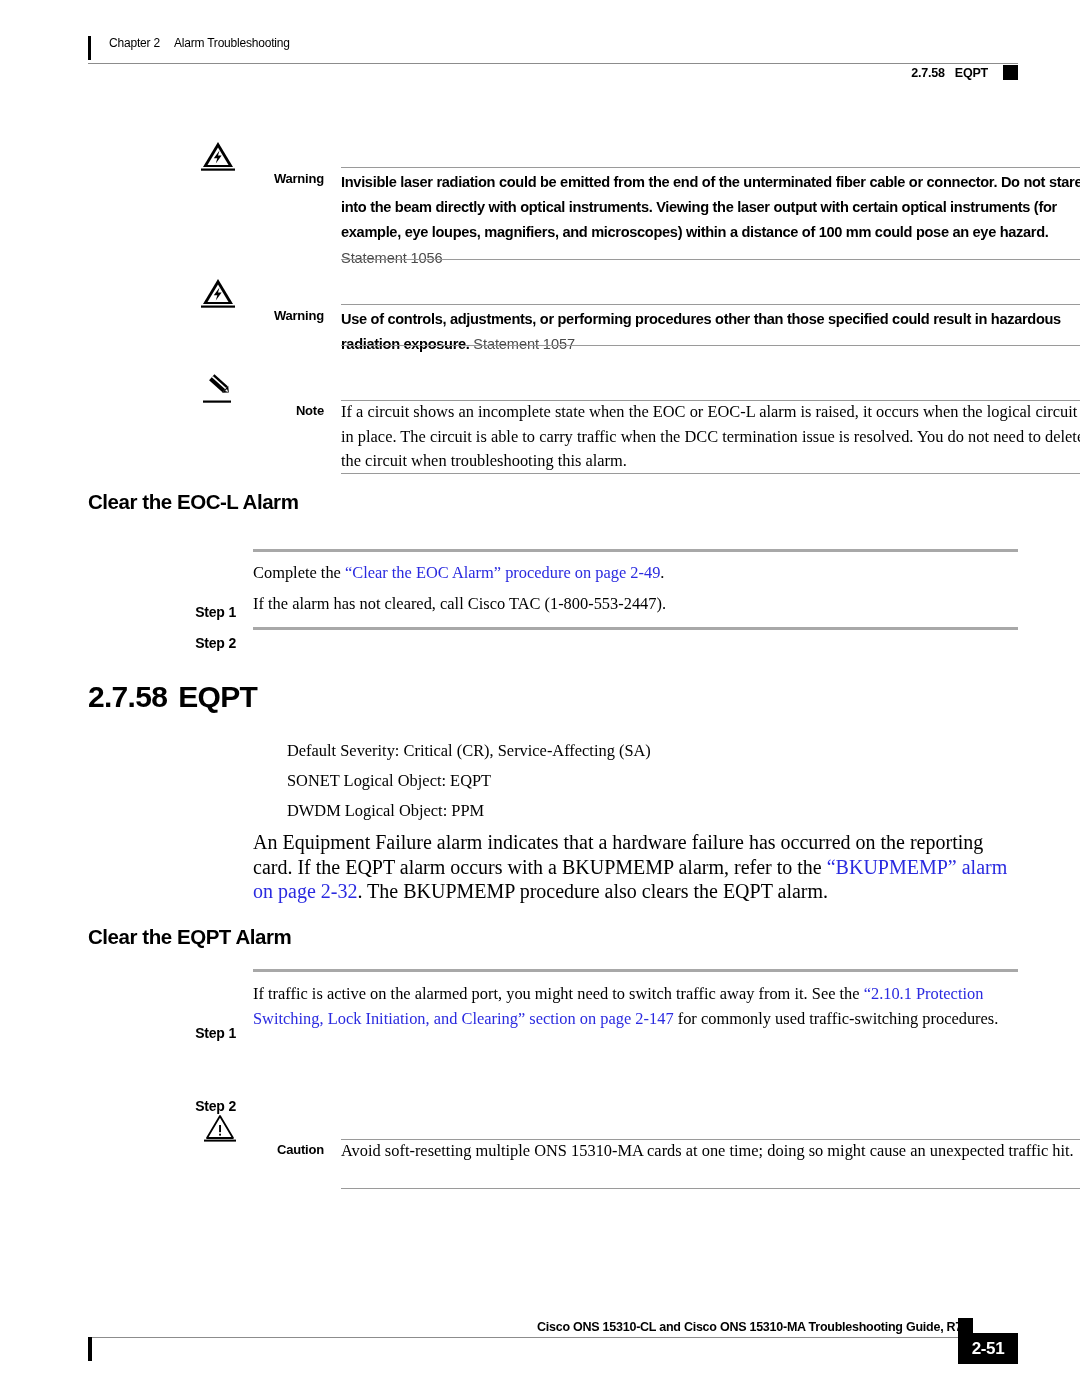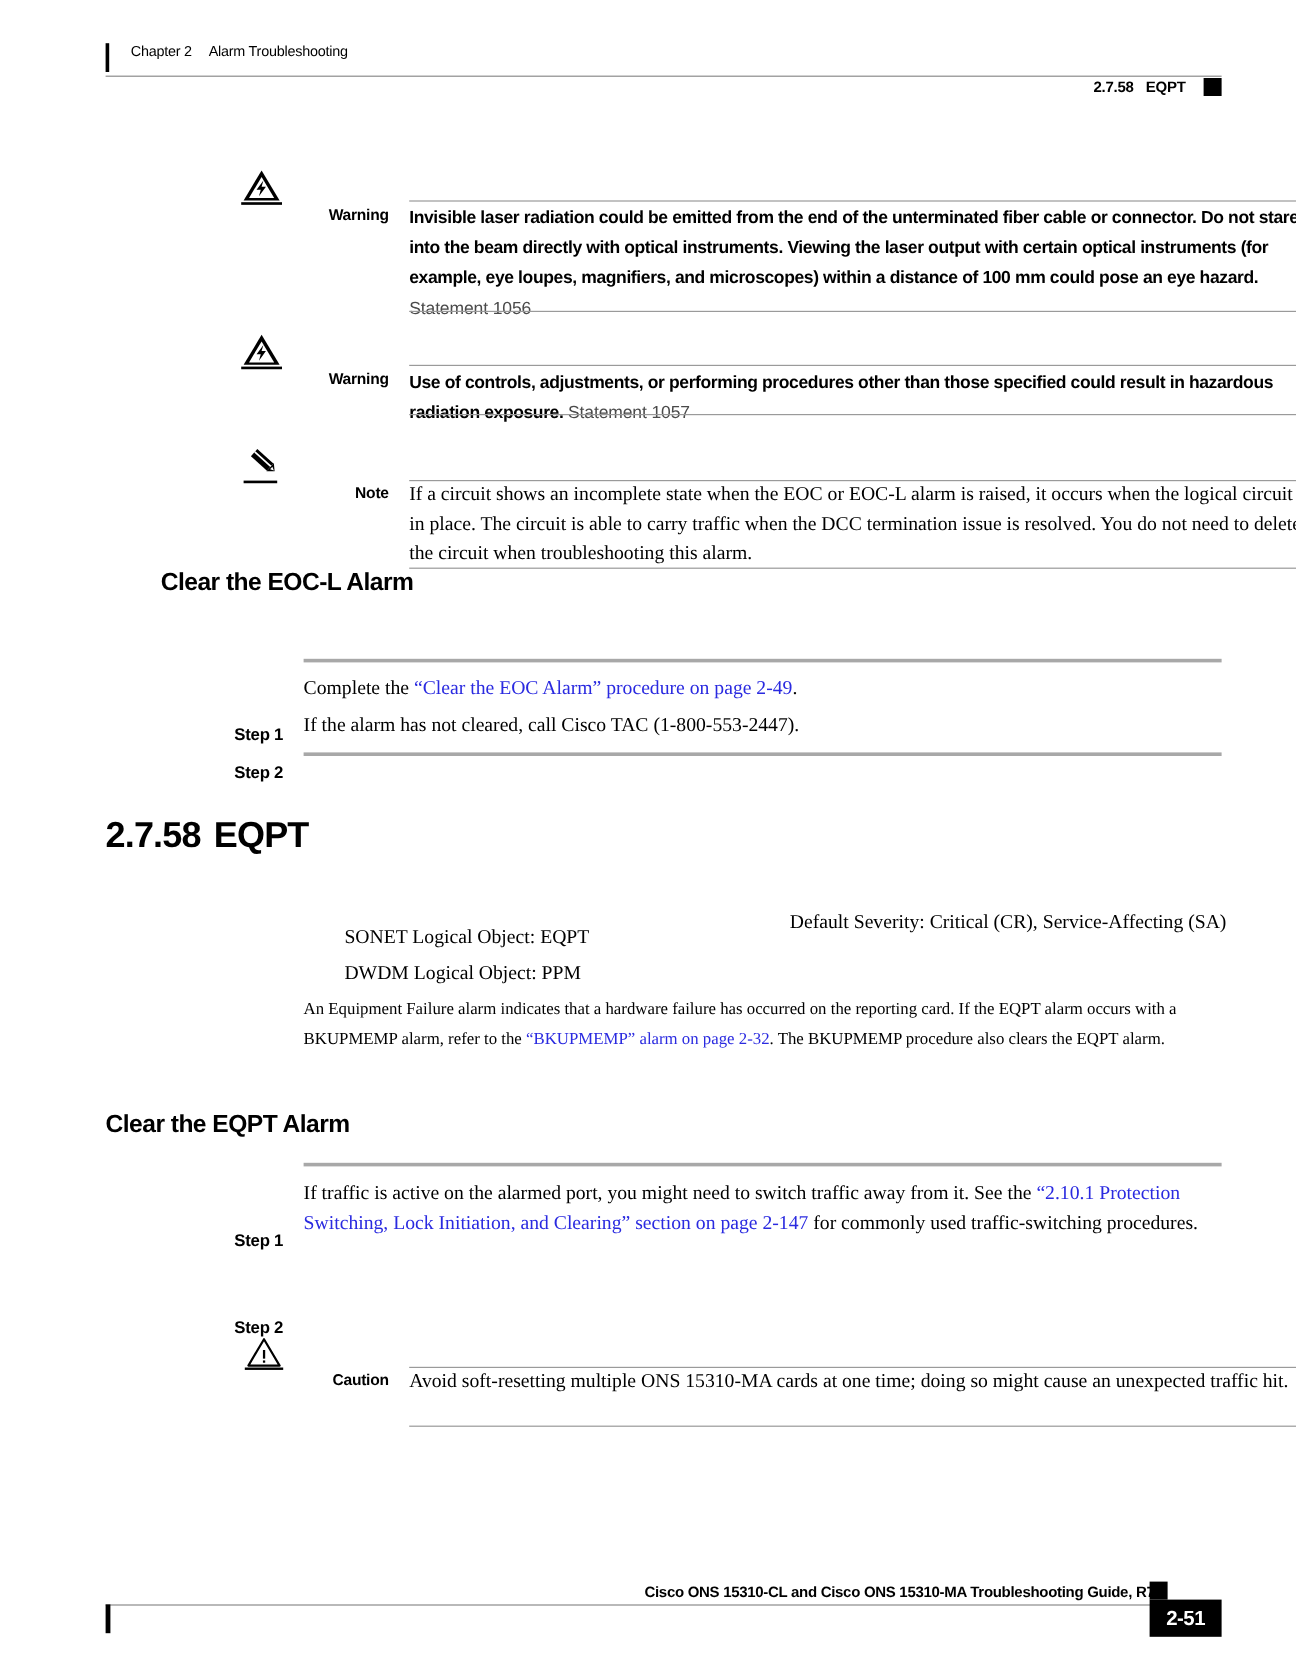--- a/index.html
+++ b/index.html
@@ -186,21 +186,21 @@
     width: 768px;
     font-family: Liberation Serif, serif;
     font-size: 16.4px;
     line-height: 24.5px;
   }
   .para {
     position: absolute;
     left: 253px;
     width: 768px;
     font-family: "Liberation Serif", serif;
-    font-size: 14px;
+    font-size: 20px;
     line-height: 24.5px;
   }
   .indented {
     position: absolute;
     left: 287px;
     width: 735px;
     font-family: "Liberation Serif", serif;
     font-size: 16.4px;
     line-height: 24.5px;
   }
@@ -315,35 +315,35 @@
         </g>
         <rect x="3" y="28.5" width="28" height="2.2" fill="#000"></rect>
       </svg>
     </div>
     <div class="admon-label" style="top:31px;">Note</div>
     <div class="admon-rule-top" style="top:28px;"></div>
     <div class="admon-body note-text" style="top:28px;">If a circuit shows an incomplete state when the EOC or EOC-L alarm is raised, it occurs when the logical circuit is in place. The circuit is able to carry traffic when the DCC termination issue is resolved. You do not need to delete the circuit when troubleshooting this alarm.</div>
     <div class="admon-rule-bot" style="top:101px;"></div>
   </div>
 
-  <div class="h-sub" style="top:474px;margin-left:46px;">Clear the EOC-L Alarm</div>
+  <div class="h-sub" style="top:490px;">Clear the EOC-L Alarm</div>
 
   <div class="steprule" style="top:549px;"></div>
 
   <div class="step-label" style="top:564px;">Step 1</div>
   <div class="step-body" style="top:561px;"><span>Complete the </span><span class="xref">“Clear the EOC Alarm” procedure on page 2-49</span><span>.</span></div>
 
   <div class="step-label" style="top:595px;">Step 2</div>
   <div class="step-body" style="top:592px;">If the alarm has not cleared, call Cisco TAC (1-800-553-2447).</div>
 
   <div class="steprule" style="top:627px;"></div>
 
   <div class="h-main" style="top:680px;"><span>2.7.58</span><span class="num-sep"></span><span>EQPT</span></div>
 
-  <div class="indented" style="top:756px;text-align:right;">Default Severity: Critical (CR), Service-Affecting (SA)</div>
+  <div class="indented" style="top:739px;">Default Severity: Critical (CR), Service-Affecting (SA)</div>
   <div class="indented" style="top:799px;">DWDM Logical Object: PPM</div>
   <div class="indented" style="top:769px;">SONET Logical Object: EQPT</div>
 
   <div class="para" style="top:830px;"><span>An Equipment Failure alarm indicates that a hardware failure has occurred on the reporting card. If the EQPT alarm occurs with a BKUPMEMP alarm, refer to the </span><span class="xref">“BKUPMEMP” alarm on page 2-32</span><span>. The BKUPMEMP procedure also clears the EQPT alarm.</span></div>
 
   <div class="h-sub" style="top:925px;">Clear the EQPT Alarm</div>
 
   <div class="steprule" style="top:969px;"></div>
 
   <div class="step-label" style="top:985px;">Step 1</div>

